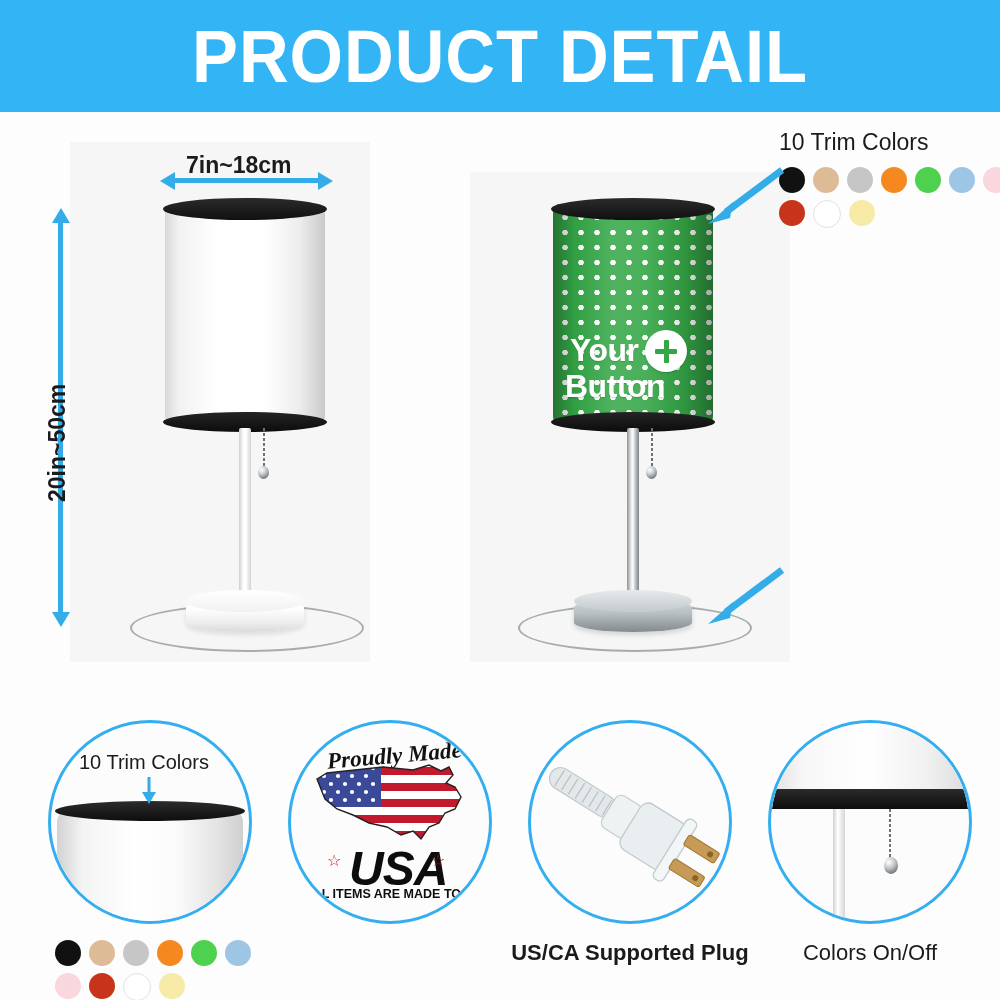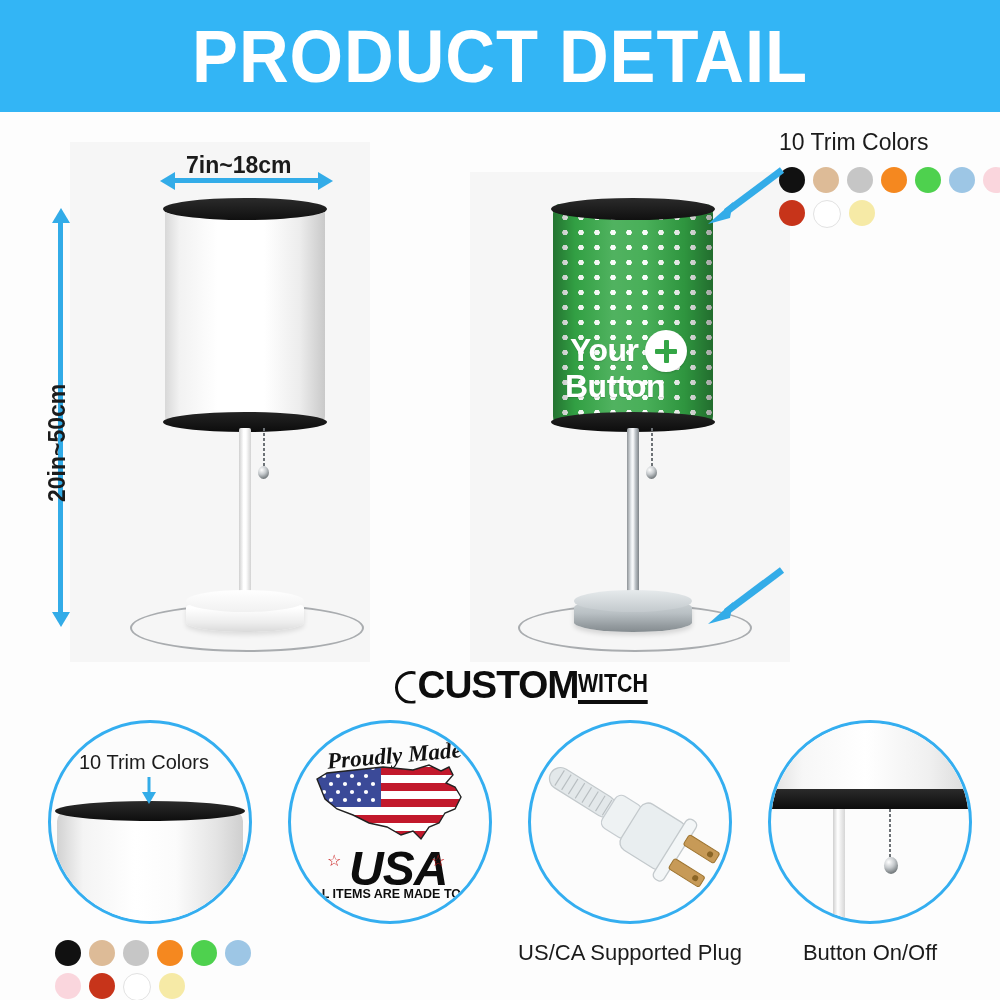--- a/index.html
+++ b/index.html
@@ -179,23 +179,20 @@
   <svg style="position:absolute;left:700px;top:50px;width:90px;height:70px;" viewBox="0 0 90 70">
     <line x1="82" y1="8" x2="26" y2="50" stroke="#33ace8" stroke-width="7"></line>
     <polygon points="8,62 33,40 30,56" fill="#33ace8"></polygon>
   </svg>
 
   <svg style="position:absolute;left:700px;top:450px;width:90px;height:70px;" viewBox="0 0 90 70">
     <line x1="82" y1="8" x2="26" y2="50" stroke="#33ace8" stroke-width="7"></line>
     <polygon points="8,62 33,40 30,56" fill="#33ace8"></polygon>
   </svg>
 
-  <div class="logo" style="left:395px;top:552px;">
-    <span class="logo-c"></span><span class="logo-custom">CUSTOM</span><span class="logo-witch">WITCH</span>
-  </div>
 
   <div class="circle" style="left:48px;top:608px;">
     <div class="circle-cap">
 
       <div style="position:absolute;left:6px;top:88px;width:186px;height:160px;border-radius:10px 10px 0 0;
                   background:linear-gradient(90deg,#d2d2d2,#f4f4f4 14%,#ffffff 42%,#fbfbfb 64%,#e4e4e4 86%,#cfcfcf);"></div>
       <div style="position:absolute;left:4px;top:78px;width:190px;height:20px;border-radius:50%;
                   background:linear-gradient(180deg,#2c2c2c,#0e0e0e);"></div>
     </div>
     <div style="position:absolute;left:28px;top:28px;font-size:20px;color:#1b1b1b;white-space:nowrap;">10 Trim Colors</div>
@@ -282,35 +279,35 @@
           <rect x="100" y="72" width="52" height="54" rx="9" fill="#e9eef0" stroke="#c3c9cc" stroke-width="1.3"></rect>
           <rect x="146" y="64" width="12" height="70" rx="5" fill="#f3f6f7" stroke="#c3c9cc" stroke-width="1.3"></rect>
           <rect x="156" y="78" width="36" height="12" rx="2.5" fill="#c79a57" stroke="#9d7430" stroke-width="1"></rect>
           <rect x="156" y="106" width="36" height="12" rx="2.5" fill="#c79a57" stroke="#9d7430" stroke-width="1"></rect>
           <circle cx="184" cy="84" r="3" fill="#8a6526"></circle>
           <circle cx="184" cy="112" r="3" fill="#8a6526"></circle>
         </g>
       </svg>
     </div>
   </div>
-  <div class="feature-label" style="left:505px;top:828px;width:250px;">US/CA Supported Plug</div>
+  <div class="feature-label" style="left:505px;top:828px;width:250px;font-weight:bold;">US/CA Supported Plug</div>
 
   <div class="circle" style="left:768px;top:608px;">
     <div class="circle-cap">
       <div style="position:absolute;left:-6px;top:-10px;width:210px;height:78px;
                   background:linear-gradient(90deg,#dcdcdc,#f7f7f7 18%,#ffffff 48%,#f0f0f0 78%,#d8d8d8);"></div>
       <div style="position:absolute;left:-6px;top:66px;width:212px;height:20px;
                   background:linear-gradient(180deg,#2b2b2b,#0d0d0d);"></div>
       <div style="position:absolute;left:62px;top:86px;width:12px;height:112px;
                   background:linear-gradient(90deg,#cfcfcf,#ffffff 40%,#d6d6d6);"></div>
       <div class="chain" style="left:118px;top:86px;height:52px;"></div>
       <div class="chain-ball" style="left:113px;top:134px;width:14px;height:17px;"></div>
     </div>
   </div>
-  <div class="feature-label" style="left:755px;top:828px;width:230px;">Button On/Off</div>
+  <div class="feature-label" style="left:755px;top:828px;width:230px;">Colors On/Off</div>
 
   <div class="swatch-row" style="left:55px;top:828px;width:230px;">
     <span class="swatch" style="background:#111111"></span>
     <span class="swatch" style="background:#ddbb97"></span>
     <span class="swatch" style="background:#c6c6c6"></span>
     <span class="swatch" style="background:#f5881f"></span>
     <span class="swatch" style="background:#4ed14e"></span>
     <span class="swatch" style="background:#9dc6e5"></span>
     <span class="swatch" style="background:#fad6dd"></span>
     <span class="swatch" style="background:#c7341a"></span>

